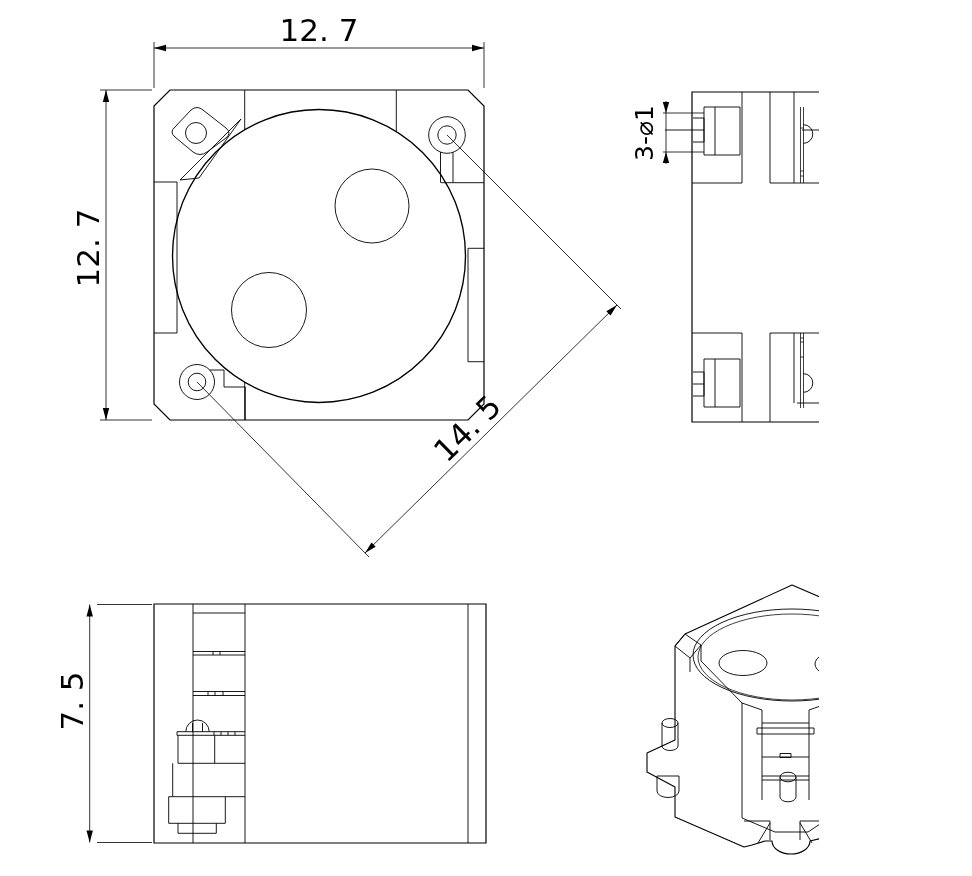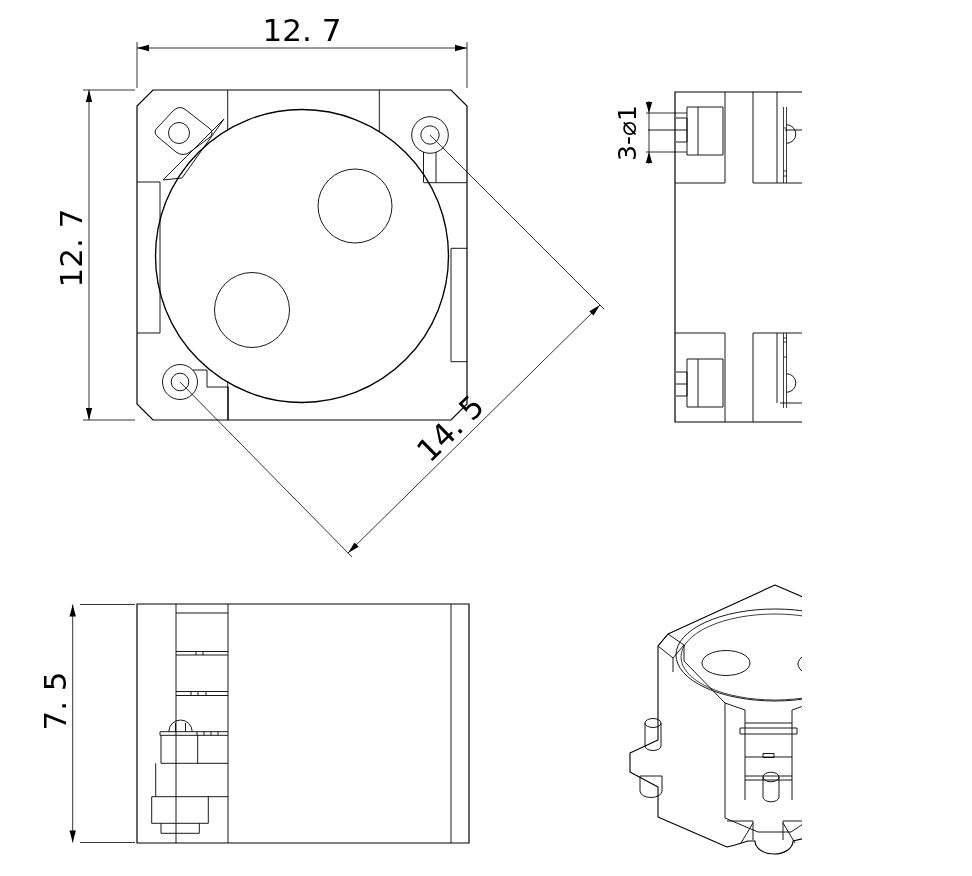--- a/index.html
+++ b/index.html
@@ -1,16 +1,16 @@
 <!DOCTYPE html>
 <html><head>
 <meta charset="utf-8">
 <style>
   html,body { margin:0; padding:0; background:#ffffff; }
-  #canvas { position:relative; width:802px; height:876px; background:#ffffff; overflow:hidden; }
+  #canvas { position:relative; width:802px; height:876px; background:#ffffff; overflow:hidden;padding-left:17px; }
   svg { display:block; }
   .ol  { fill:none; stroke:#000; stroke-width:1.2; stroke-linejoin:miter; }
   .e   { fill:none; stroke:#000; stroke-width:0.9; }
   .t   { fill:none; stroke:#000; stroke-width:0.75; }
   .d   { fill:none; stroke:#000; stroke-width:0.8; }
   .hv  { stroke-width:1.35; }
   .fw  { fill:#ffffff; stroke:#000; stroke-width:1.1; stroke-linejoin:round; }
   .ar  { fill:#000; stroke:none; }
   text { font-family:"DejaVu Sans","Liberation Sans",sans-serif; fill:#000; }
   .dt  { font-size:31px; }

